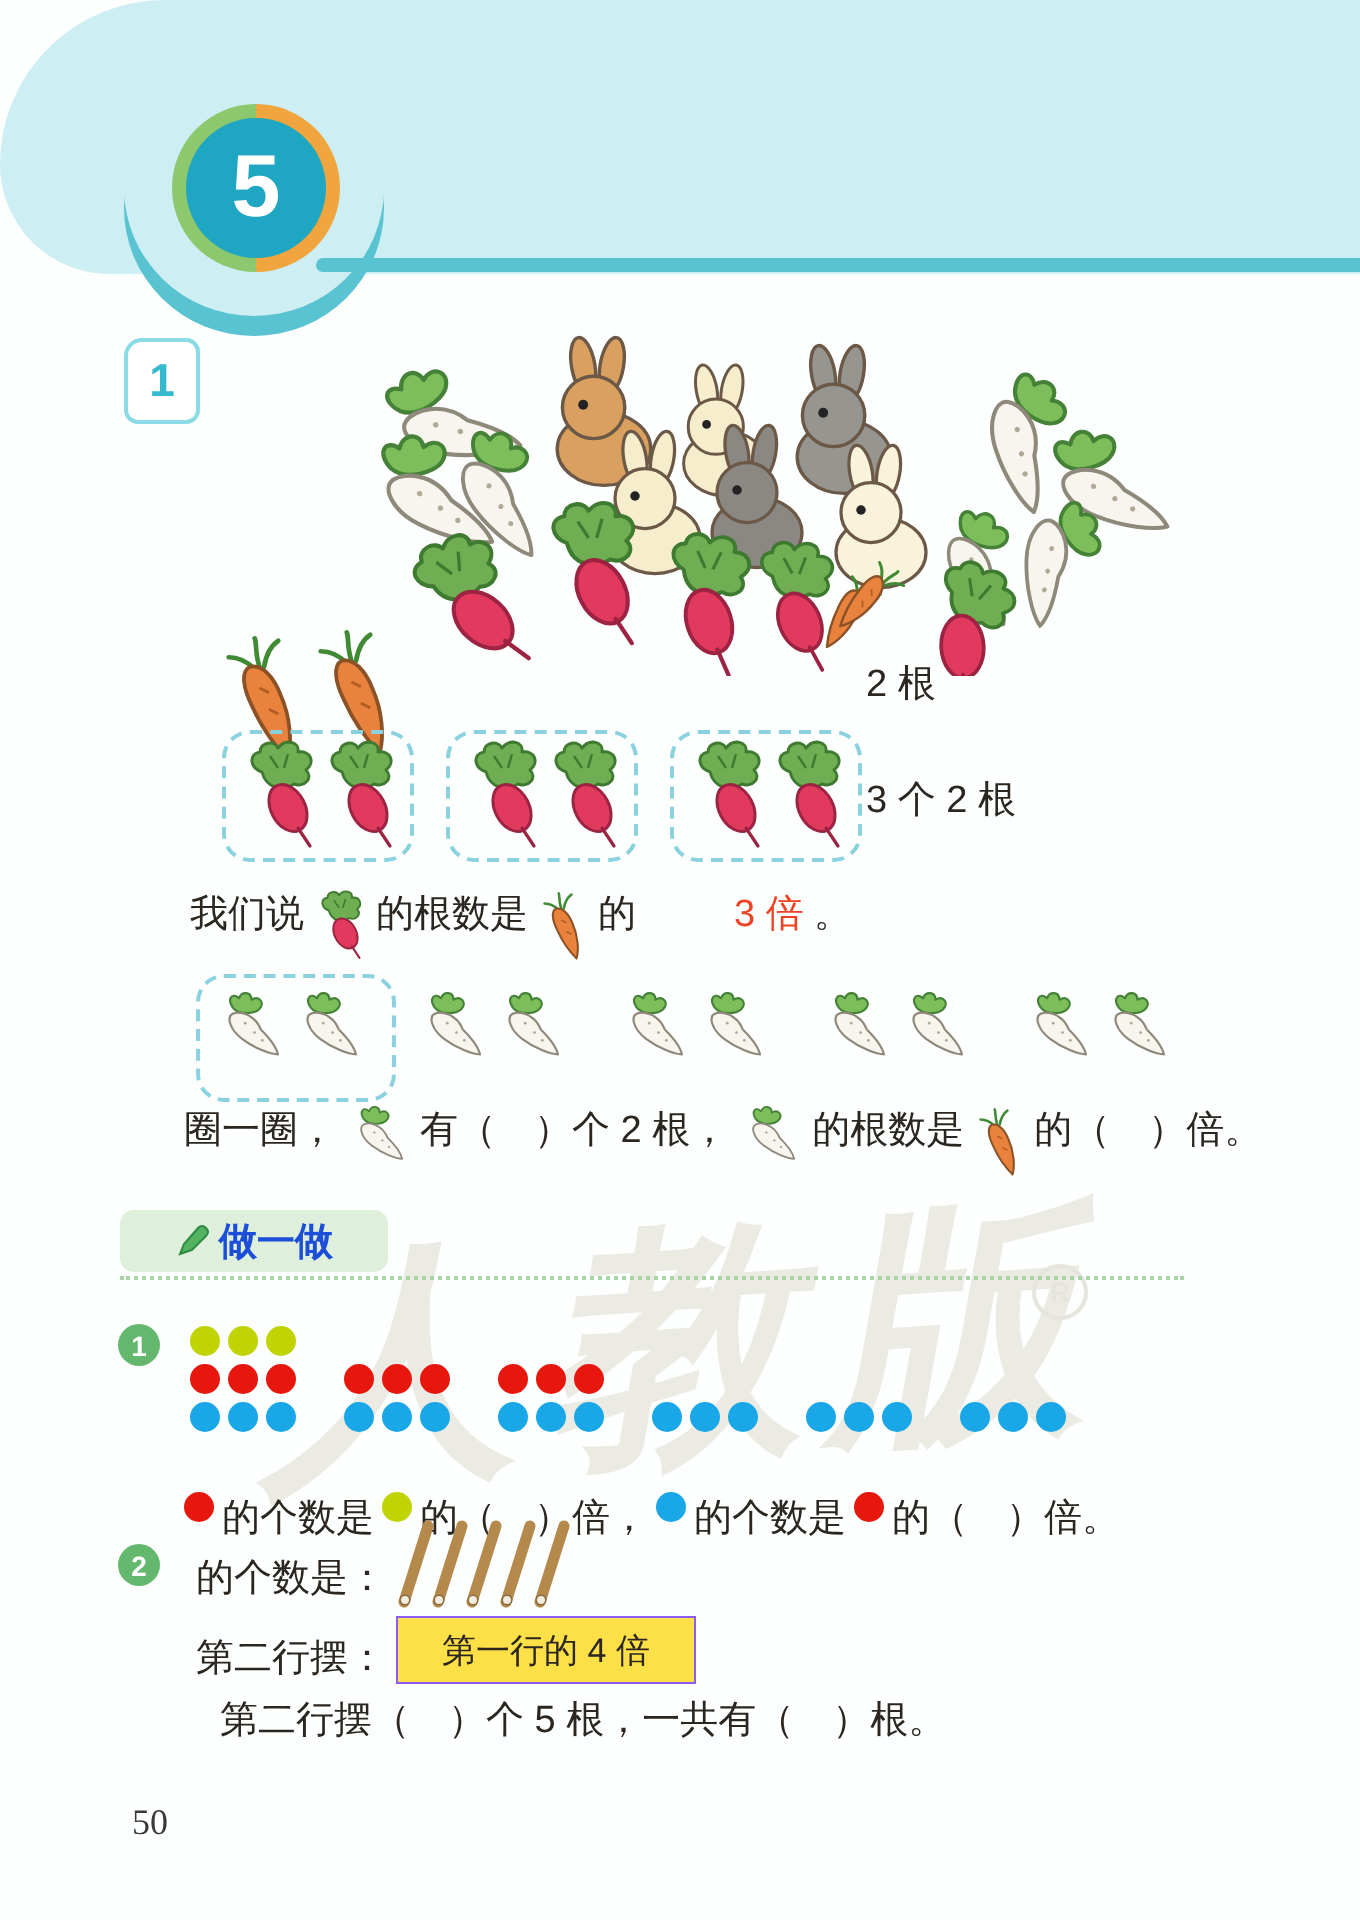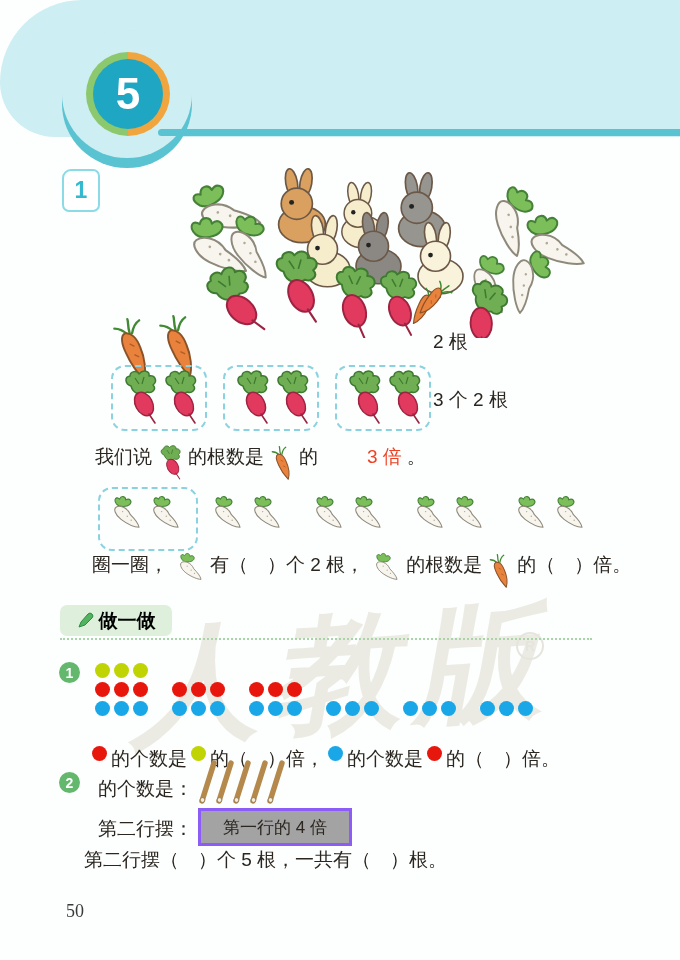--- a/index.html
+++ b/index.html
@@ -26,36 +26,36 @@
   .lbl{position:absolute;font-size:19px;color:#2b2620;white-space:nowrap;}
   .groups-row{position:absolute;left:111px;top:365px;display:flex;gap:16px;}
   .gbox{width:92px;height:62px;border:2px dashed #8ad2e0;border-radius:14px;
         display:flex;align-items:center;justify-content:center;}
   .sentence{position:absolute;display:flex;align-items:flex-start;font-size:19px;color:#2b2620;white-space:nowrap;gap:5px;}
   .red{color:#ef4123;margin-left:44px;}
   .white-dash{position:absolute;left:98px;top:487px;width:96px;height:60px;border:2px dashed #8ad2e0;border-radius:14px;}
   .white-row{position:absolute;left:106px;top:492px;display:flex;gap:26px;}
   .wpair{display:flex;gap:3px;}
   
-  .dodo{position:absolute;left:60px;top:605px;width:112px;height:31px;background:#def0dc;border-radius:7px;
-        display:flex;align-items:center;justify-content:center;gap:5px;color:#000000;font-size:19px;font-weight:bold;}
+  .dodo{position:absolute;left:60px;top:605px;width:134px;height:31px;background:#def0dc;border-radius:7px;
+        display:flex;align-items:center;justify-content:center;gap:5px;color:#1d4ed8;font-size:19px;font-weight:bold;}
   .dotline{position:absolute;left:60px;top:638px;width:532px;border-top:2px dotted #a8d5a8;}
   .watermark{position:absolute;left:128px;top:608px;font-family:"DejaVu Serif",serif;font-style:italic;font-weight:bold;
              font-size:128px;line-height:1;letter-spacing:14px;color:#ecebe3;transform:rotate(-4deg);user-select:none;}
   .wm-r{position:absolute;left:516px;top:632px;width:24px;height:24px;border:2.5px solid #e6e5dd;border-radius:50%;
         color:#e6e5dd;font-size:14px;font-weight:bold;display:flex;align-items:center;justify-content:center;}
   .content{position:relative;z-index:1;}
   .p-badge{position:absolute;width:21px;height:21px;border-radius:50%;background:#63b86d;color:#fff;
            font-size:14px;font-weight:bold;display:flex;align-items:center;justify-content:center;}
   .dots-block{position:absolute;left:95px;top:663px;}
   .dotrow{display:flex;gap:24px;margin-bottom:4px;}
   .dotgroup{display:flex;gap:4px;}
   .dot{width:15px;height:15px;border-radius:50%;display:inline-block;}
   .q-dot{width:15px;height:15px;border-radius:50%;display:inline-block;flex:none;}
-  .mult-box{position:absolute;left:198px;top:808px;width:148px;height:32px;background:#a3a3a3;border:3px solid #8b5cf6;
+  .mult-box{position:absolute;left:198px;top:808px;width:148px;height:32px;background:#fde047;border:1px solid #8b5cf6;
             display:flex;align-items:center;justify-content:center;font-size:17px;color:#2b2620;text-align:right;}
   .page-num{position:absolute;left:66px;top:901px;font-size:18px;color:#3a3a3a;font-family:"Liberation Serif",serif;}
   .plain{position:absolute;font-size:19px;color:#2b2620;white-space:nowrap;}
 </style>
 </head>
 <body>
 
 <svg width="0" height="0" style="position:absolute">
   <defs>
     <g id="i-carrot">
@@ -317,17 +317,17 @@
     <div class="plain" style="left:98px;top:776px">的个数是：</div>
     <svg style="position:absolute;left:196px;top:758px" width="110" height="48">
         <use href="#i-stick" transform="translate(2,2)"></use>
         <use href="#i-stick" transform="translate(19,2)"></use>
         <use href="#i-stick" transform="translate(36,2)"></use>
         <use href="#i-stick" transform="translate(53,2)"></use>
         <use href="#i-stick" transform="translate(70,2)"></use>
       </svg>
     <div class="plain" style="left:98px;top:816px">第二行摆：</div>
     <div class="mult-box">第一行的 4 倍</div>
-    <div class="plain" style="left:84px;top:847px">第二行摆（　）个 5 根，一共有（　）根。</div>
+    <div class="plain" style="left:110px;top:847px">第二行摆（　）个 5 根，一共有（　）根。</div>
 
     <div class="page-num">50</div>
   </div>
 </div>
 
 </body></html>

